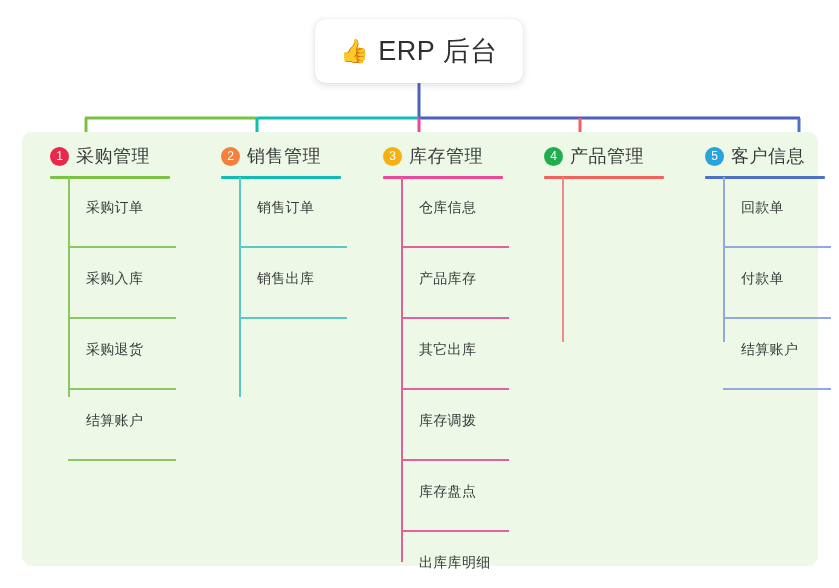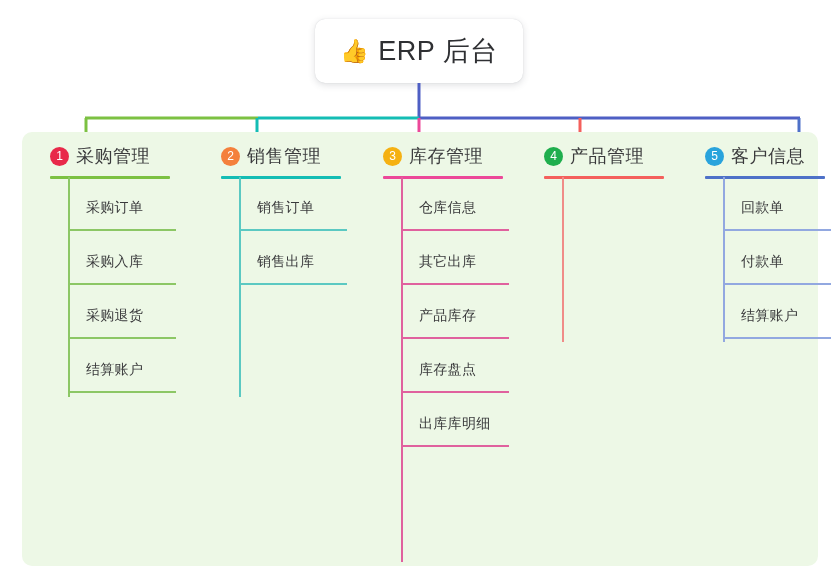--- a/index.html
+++ b/index.html
@@ -117,21 +117,21 @@
     left: 32px;
     width: 2px;
   }
   .items {
     position: absolute;
     top: 45px;
     left: 32px;
   }
   .item {
     position: relative;
-    height: 54px;
+    height: 71px;
     width: 110px;
   }
   .item-label {
     position: absolute;
     left: 18px;
     top: 22px;
     font-size: 14px;
     color: #3a3a3c;
     white-space: nowrap;
     letter-spacing: 0.3px;
@@ -220,25 +220,29 @@
             <span class="col-title">库存管理</span>
           </div>
           <div class="col-rule" style="background: rgb(236, 72, 153);"></div>
           <div class="spine" style="background: rgb(224, 97, 158); height: 385px;"></div>
           <div class="items">
             <div class="item">
               <div class="item-label">仓库信息</div>
               <div class="item-rule" style="background: rgb(224, 97, 158);"></div>
             </div>
             <div class="item">
+              <div class="item-label">产品库存</div>
+              <div class="item-rule" style="background: rgb(224, 97, 158);"></div>
+            </div>
+            <div class="item">
               <div class="item-label">其它出库</div>
               <div class="item-rule" style="background: rgb(224, 97, 158);"></div>
             </div>
             <div class="item">
-              <div class="item-label">产品库存</div>
+              <div class="item-label">库存调拨</div>
               <div class="item-rule" style="background: rgb(224, 97, 158);"></div>
             </div>
             <div class="item">
               <div class="item-label">库存盘点</div>
               <div class="item-rule" style="background: rgb(224, 97, 158);"></div>
             </div>
             <div class="item">
               <div class="item-label">出库库明细</div>
               <div class="item-rule" style="background: rgb(224, 97, 158);"></div>
             </div>

